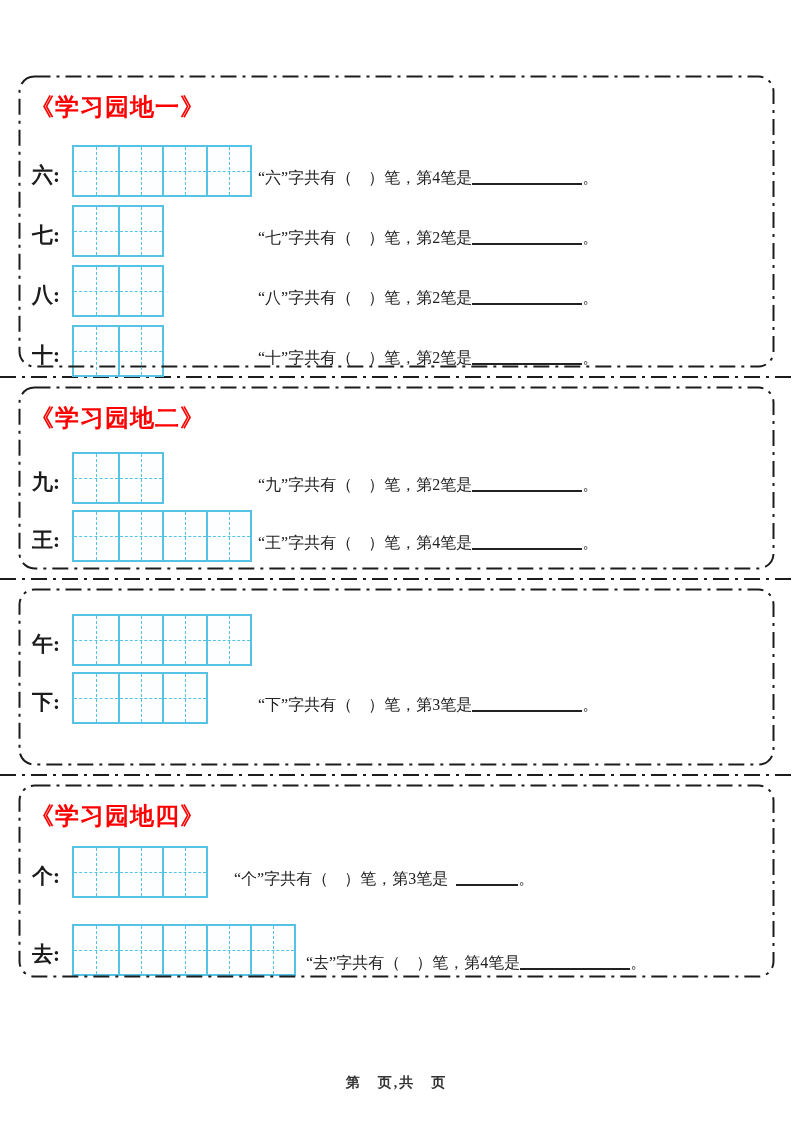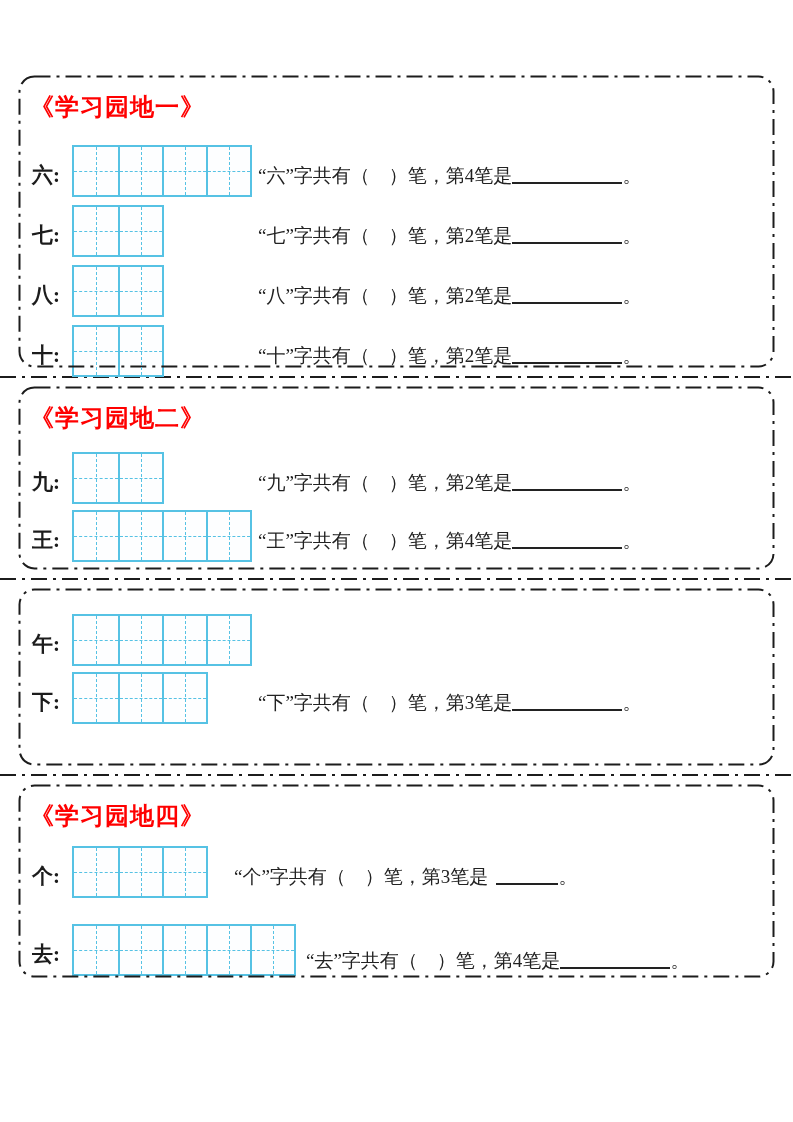--- a/index.html
+++ b/index.html
@@ -82,21 +82,21 @@
   .cell::before {
     content: ""; position: absolute; left: 50%; top: 0; bottom: 0;
     border-left: 1px dashed var(--blue, #56c2e4);
   }
   .cell::after {
     content: ""; position: absolute; top: 50%; left: 0; right: 0;
     border-top: 1px dashed var(--blue, #56c2e4);
   }
   
   .q {
-    font-size: 19px;
+    font-size: 16px;
     padding-bottom: 10px;
     white-space: nowrap;
     color: #222222;
   }
   .blank {
     display: inline-block;
     width: 110px;
     height: 2px;
     border-bottom: 2px solid #222222;
     vertical-align: baseline;
@@ -242,14 +242,15 @@
               <div class="cell"></div>
               <div class="cell"></div>
               <div class="cell"></div>
               <div class="cell"></div>
             </div></div>
         <div class="q" style="padding-bottom:4px"><span>“去”字共有（　）笔，第4笔是</span><span class="blank"></span><span>。</span></div>
       </div>
     </div>
   </section>
 
+  <div class="footer">第　页,共　页</div>
 
 </div>
 
 </body></html>

